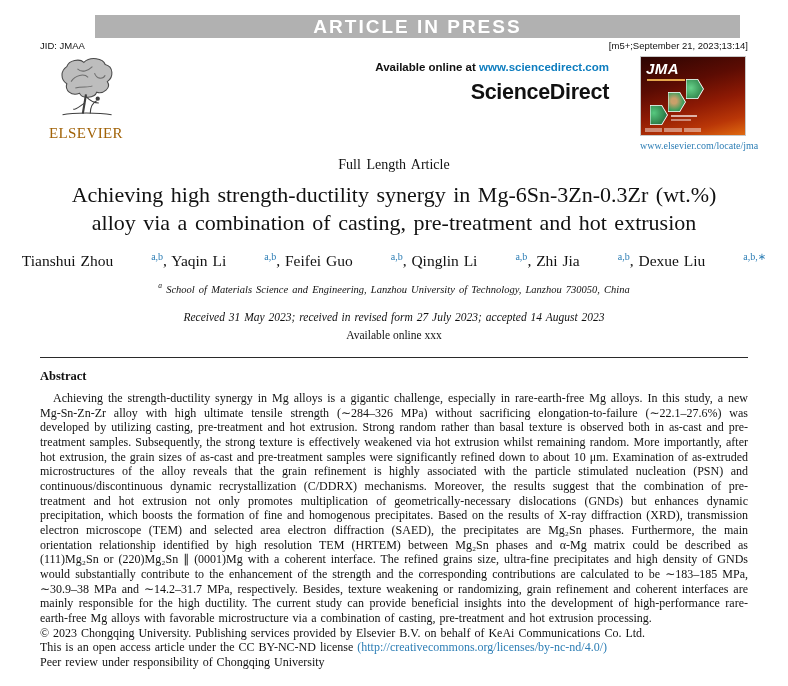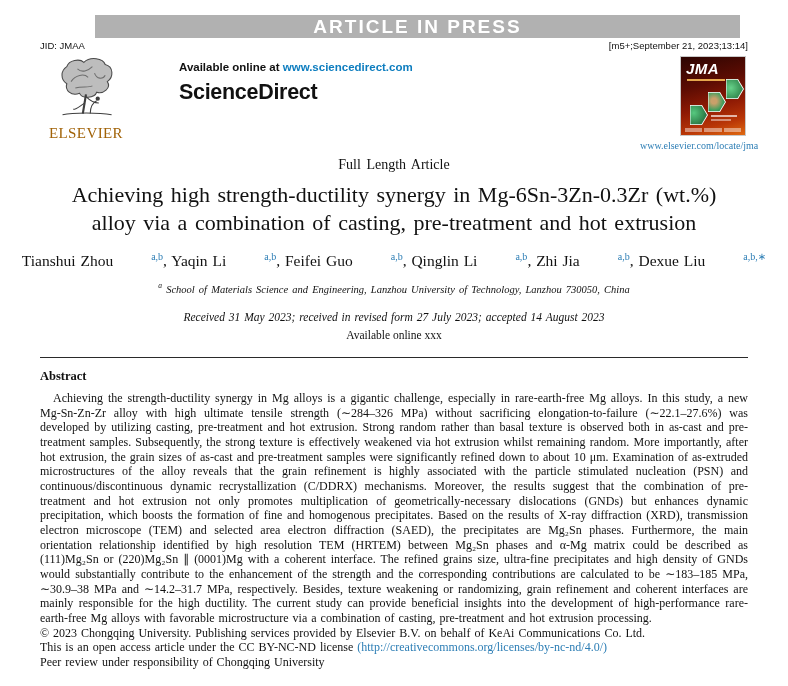--- a/index.html
+++ b/index.html
@@ -11,31 +11,31 @@
           background:#b1b1b1;color:#fff;font-family:"Liberation Sans",sans-serif;
           font-weight:bold;font-size:19px;letter-spacing:2px;text-align:center;line-height:23px;}
   .meta-row{position:absolute;left:40px;top:40px;width:708px;display:flex;
             justify-content:space-between;font-family:"Liberation Sans",sans-serif;
             font-size:9.5px;color:#111;}
 
   
   .elsevier{position:absolute;left:40px;top:56px;width:92px;text-align:center;}
   .elsevier-word{color:#a16207;font-size:15px;letter-spacing:.4px;margin-top:1px;
                  font-family:"Liberation Serif",serif;}
-  .center-head{position:absolute;left:179px;top:61px;width:430px;text-align:left;}
+  .center-head{position:absolute;left:179px;top:61px;width:430px;text-align:right;}
   .avail-line{font-family:"Liberation Sans",sans-serif;font-weight:bold;font-size:11.5px;}
   .avail-line .lnk{color:#0d7dbf;}
   .sd-word{font-family:"Liberation Sans",sans-serif;font-weight:bold;font-size:21.5px;
            margin-top:7px;letter-spacing:-.3px;}
   .journal-cit{font-size:11.5px;color:#2d7eb5;margin-top:17px;word-spacing:2px;}
 
   .cover-wrap{position:absolute;left:640px;top:56px;width:110px;text-align:right;}
   .cover{width:64px;height:78px;margin:0 4px 0 auto;border:1px solid #c9c9c9;position:relative;
          background:linear-gradient(165deg,#2c0502 0%,#5c0c03 35%,#8e1a04 60%,#b93607 82%,#e06a10 100%);
-         overflow:hidden;}
+         overflow:hidden;padding-left:40px;}
   .cover-jma{position:absolute;top:3px;left:5px;color:#fff;font-style:italic;font-weight:bold;
              font-family:"Liberation Sans",sans-serif;font-size:15px;letter-spacing:.5px;}
   .cover-sub{position:absolute;top:22px;left:6px;width:38px;height:2px;background:rgba(255,195,90,.85);}
   .hexo{position:absolute;clip-path:polygon(25% 4%,75% 4%,100% 50%,75% 96%,25% 96%);background:#fff;}
   .hexi{position:absolute;inset:1px;clip-path:polygon(25% 4%,75% 4%,100% 50%,75% 96%,25% 96%);}
   .hex1{left:3px;top:47px;width:24px;height:22px;}
   .hex1 .hexi{background:radial-gradient(circle at 40% 40%,#56c97f,#17552c);}
   .hex2{left:21px;top:34px;width:24px;height:22px;}
   .hex2 .hexi{background:radial-gradient(circle at 50% 45%,#c9a06a 18%,#3f9e5d 60%,#1c5e31);}
   .hex3{left:39px;top:21px;width:24px;height:22px;}

